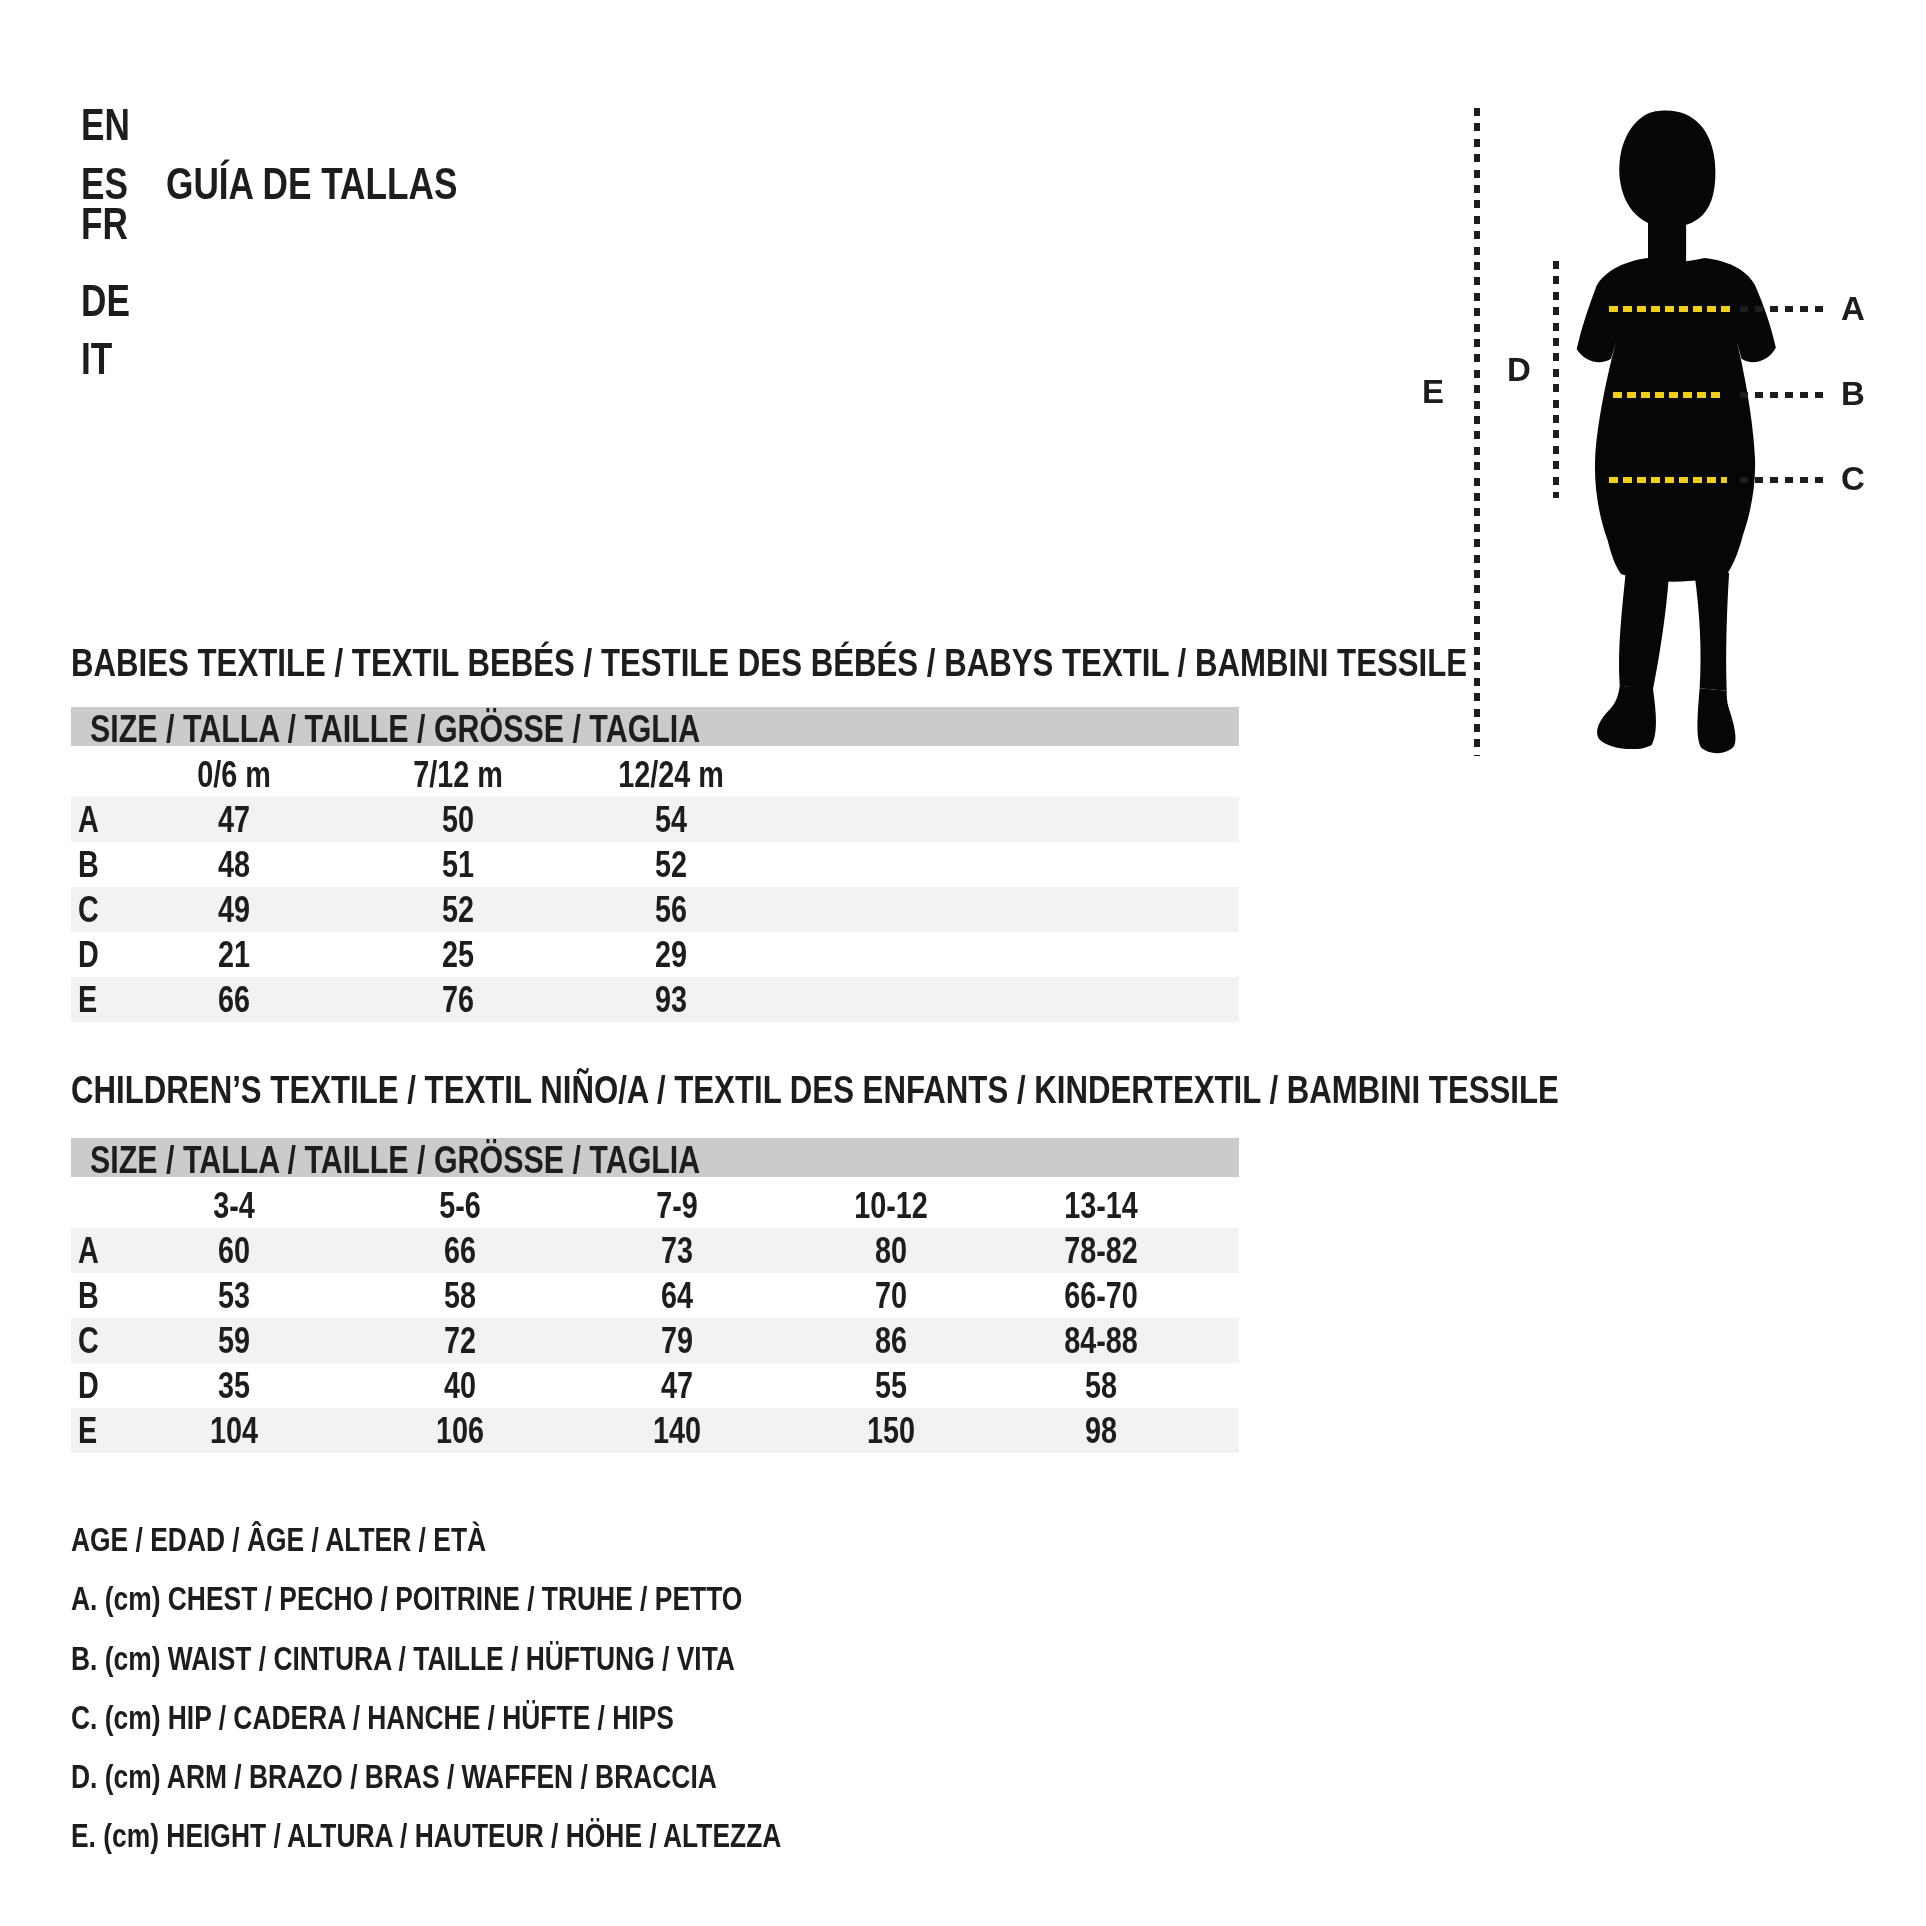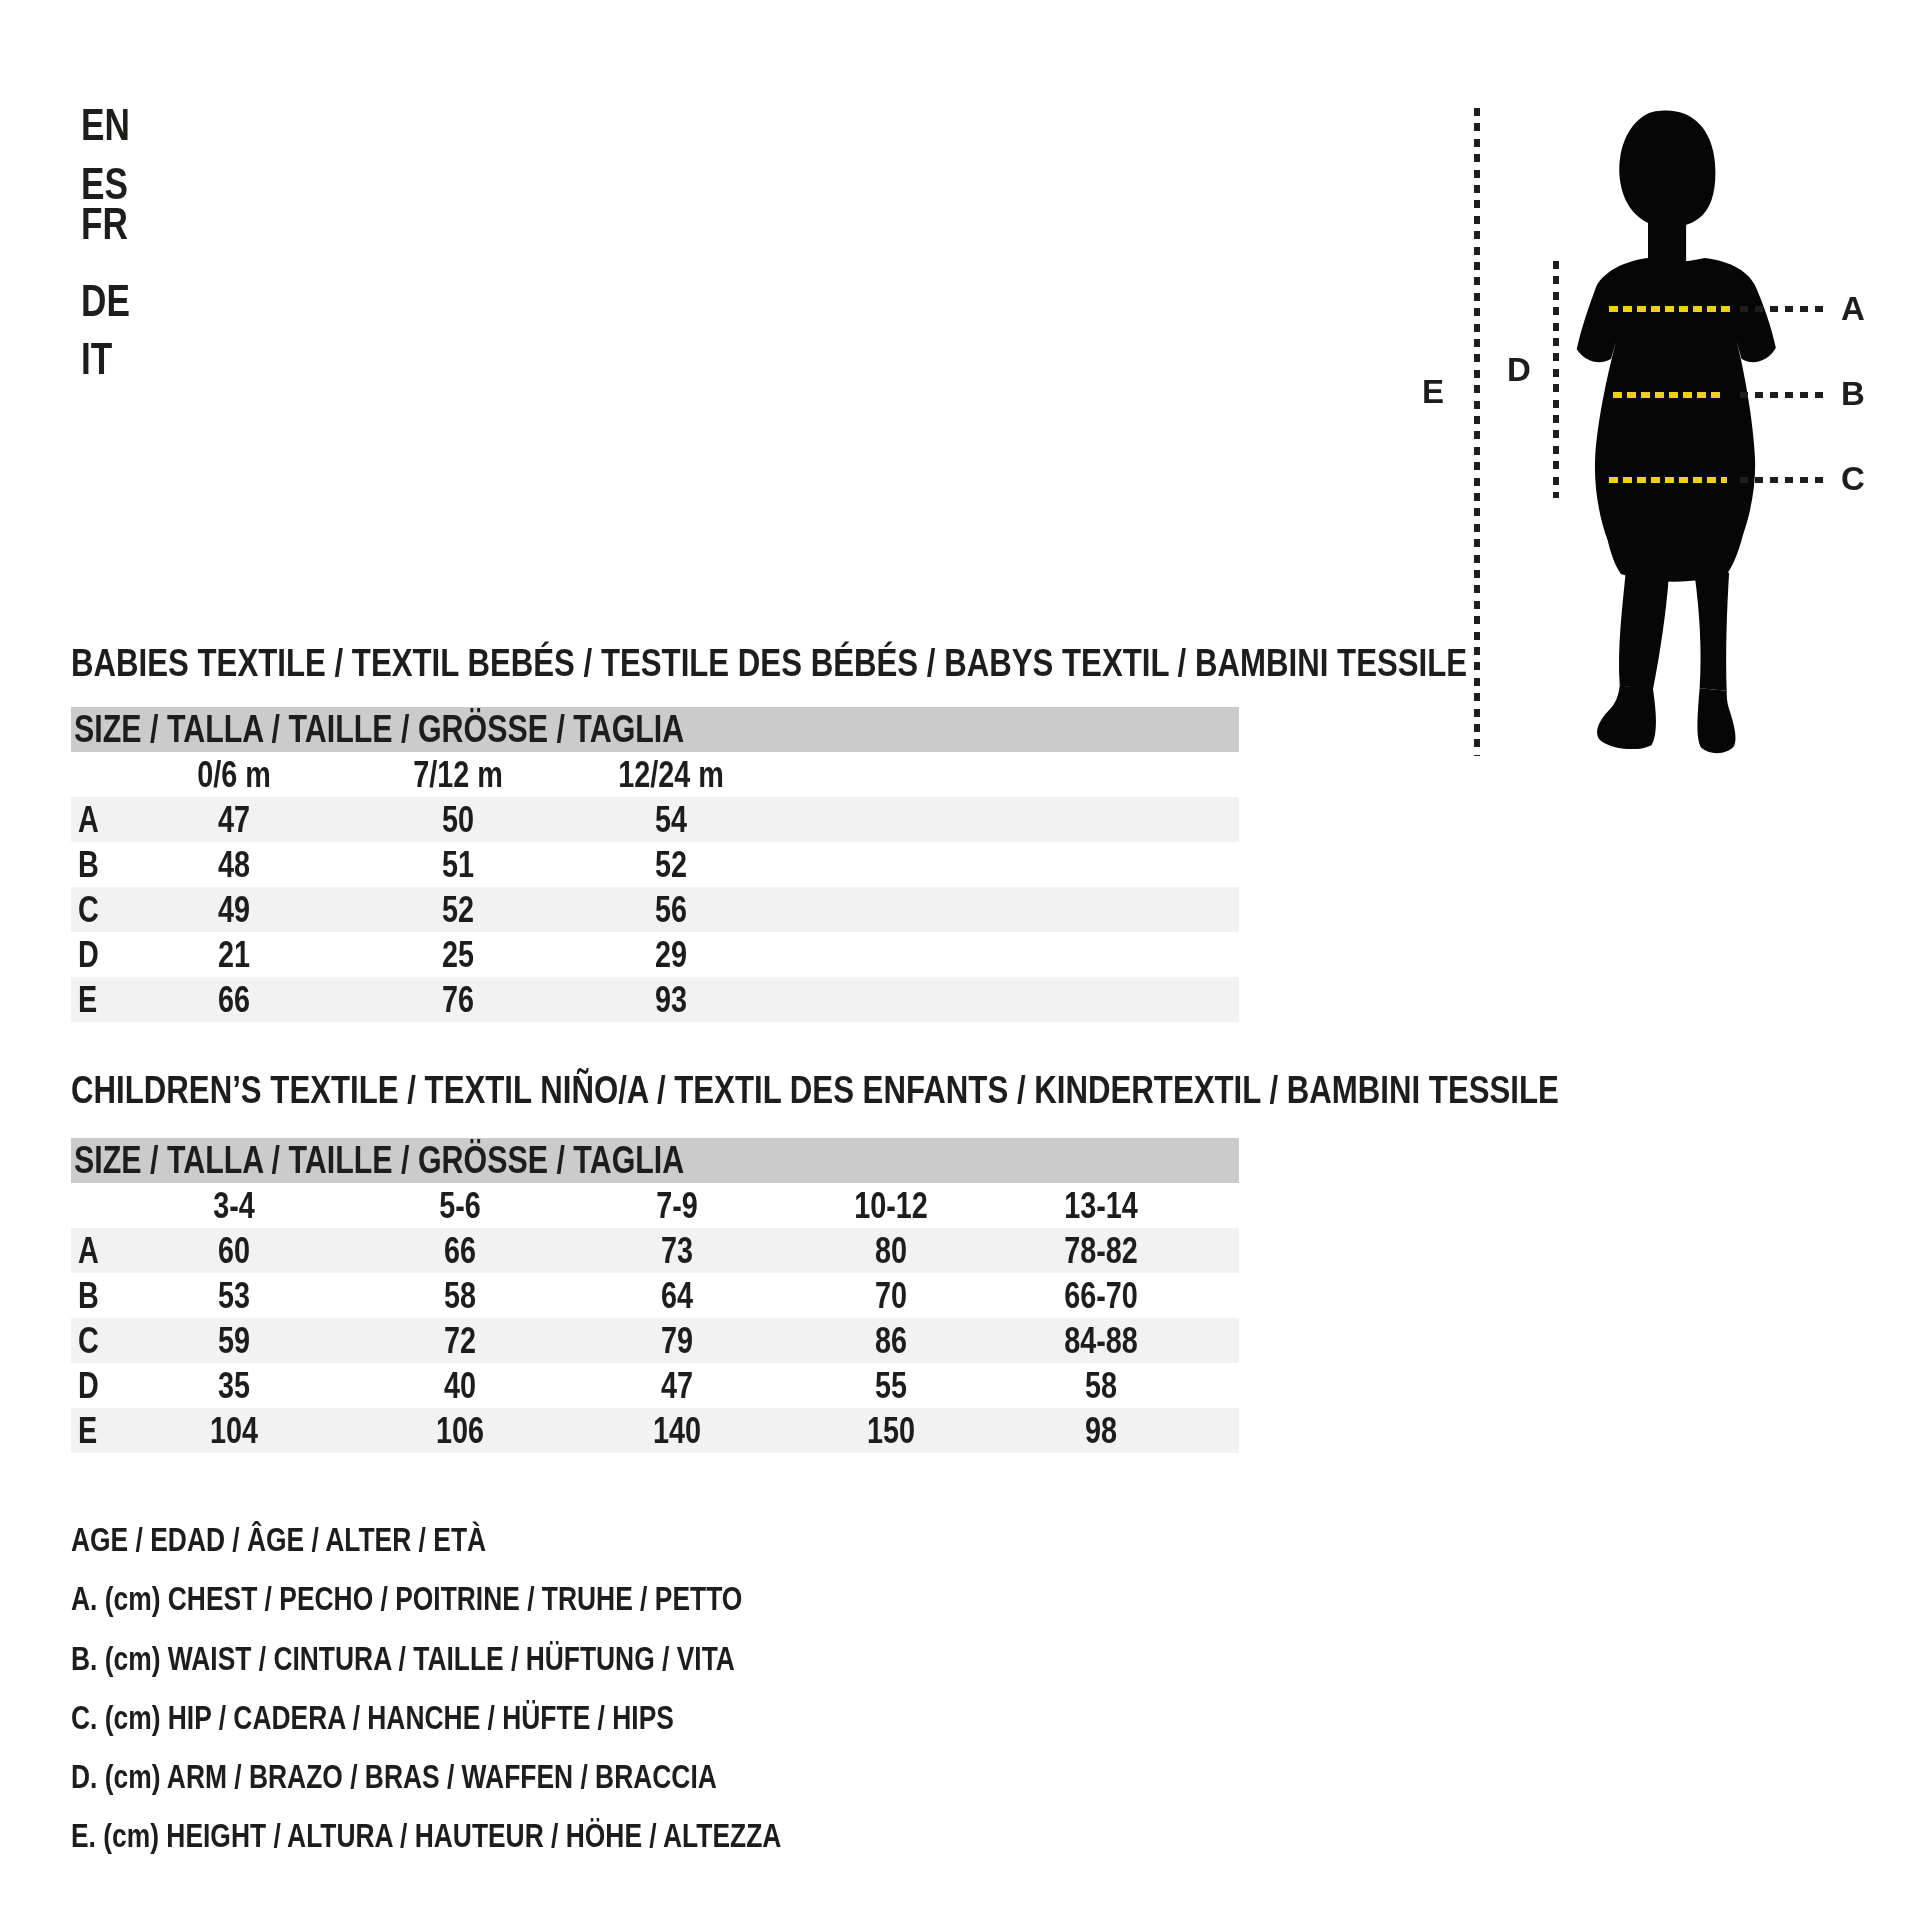--- a/index.html
+++ b/index.html
@@ -49,22 +49,22 @@
   }
 
   
   .sec-title {
     position: absolute; left: 71px;
     font-size: 39px; font-weight: 700; line-height: 44px; white-space: nowrap;
   }
 
   
   .size-bar {
-    position: absolute; left: 71px; width: 1168px; height: 45px;
-    background: #cbcbcb; box-sizing: border-box; padding-left: 3px;
+    position: absolute; left: 71px; width: 1168px; height: 39px;
+    background: #cbcbcb; box-sizing: border-box; padding-left: 19px;
     font-size: 38px; font-weight: 700; line-height: 45px; white-space: nowrap;
   }
   .trow {
     position: absolute; left: 71px; width: 1168px; height: 45px;
   }
   .trow.shade { background: #f2f2f2; }
   .rlabel {
     position: absolute; left: 7.4px; top: 0;
     font-size: 36px; font-weight: 700; line-height: 45px;
   }
@@ -83,20 +83,21 @@
 <body>
 
 <div class="canvas">
 
   <div>
     <div class="lang-row" style="top:95px">
       <span class="lang-code"><span class="cnd-l">EN</span></span>
     </div>
     <div class="lang-row" style="top:154px">
       <span class="lang-code"><span class="cnd-l">ES</span></span>
+      <span class="lang-title"><span class="cnd-l">GUÍA DE TALLAS</span></span>
     </div>
     <div class="lang-row" style="top:194px">
       <span class="lang-code"><span class="cnd-l">FR</span></span>
     </div>
     <div class="lang-row" style="top:271px">
       <span class="lang-code"><span class="cnd-l">DE</span></span>
     </div>
     <div class="lang-row" style="top:329px">
       <span class="lang-code"><span class="cnd-l">IT</span></span>
     </div>

